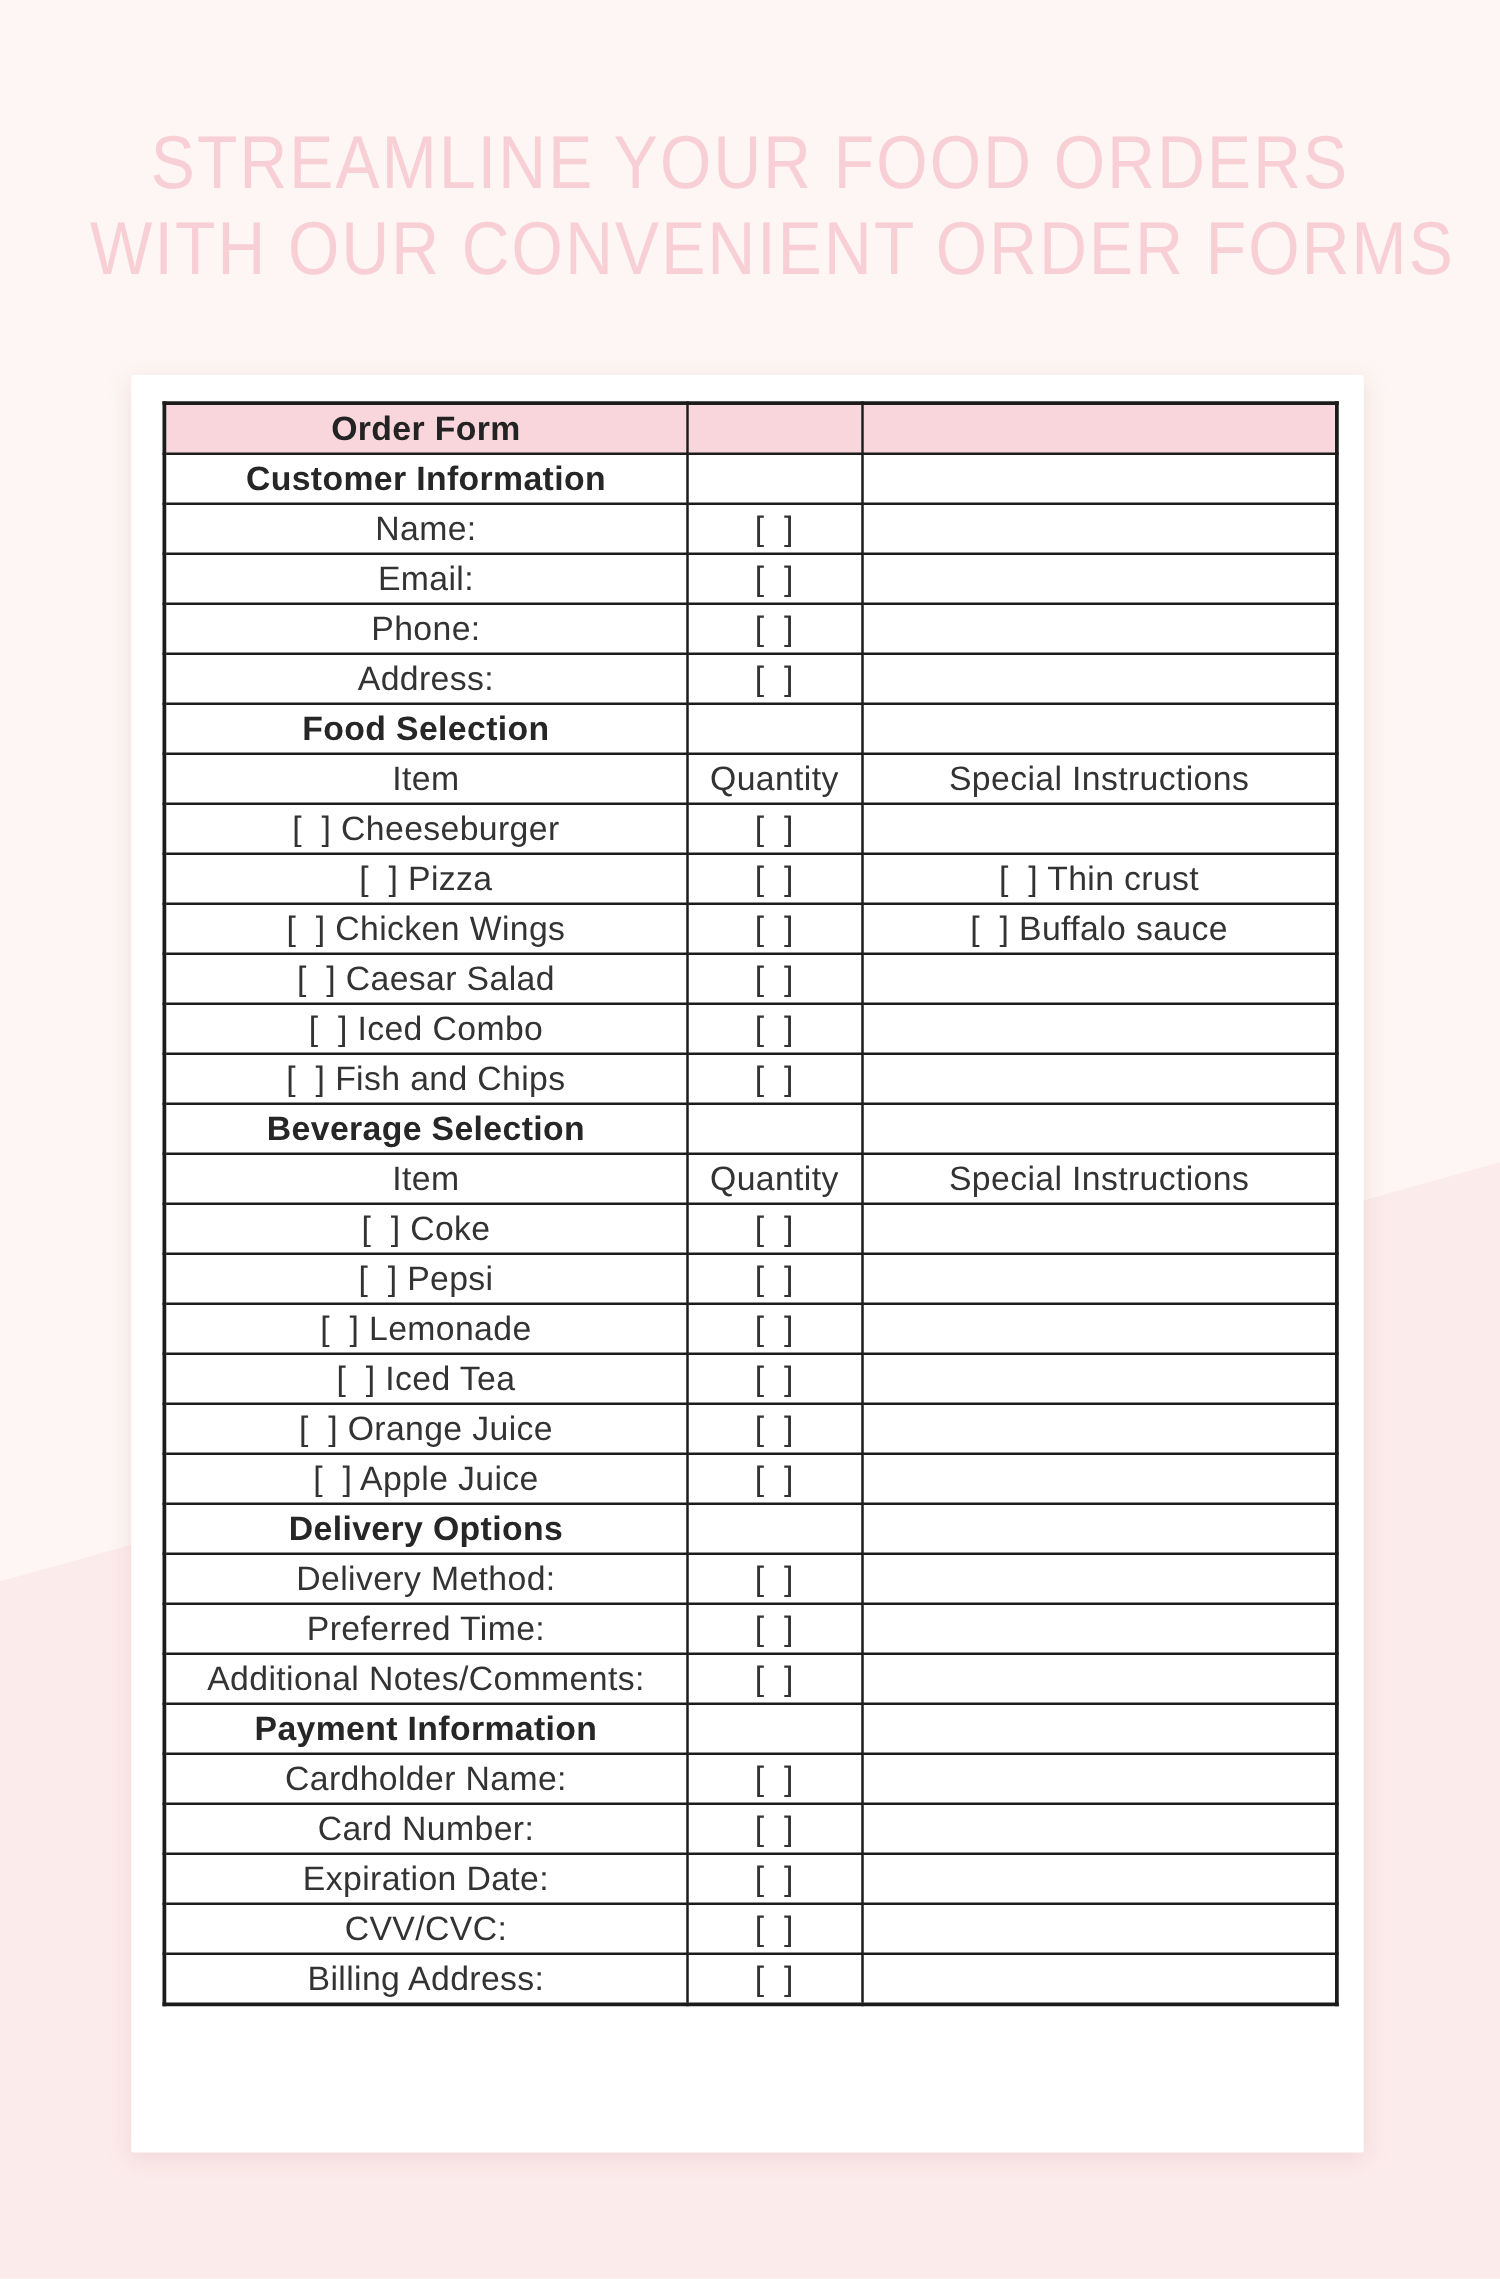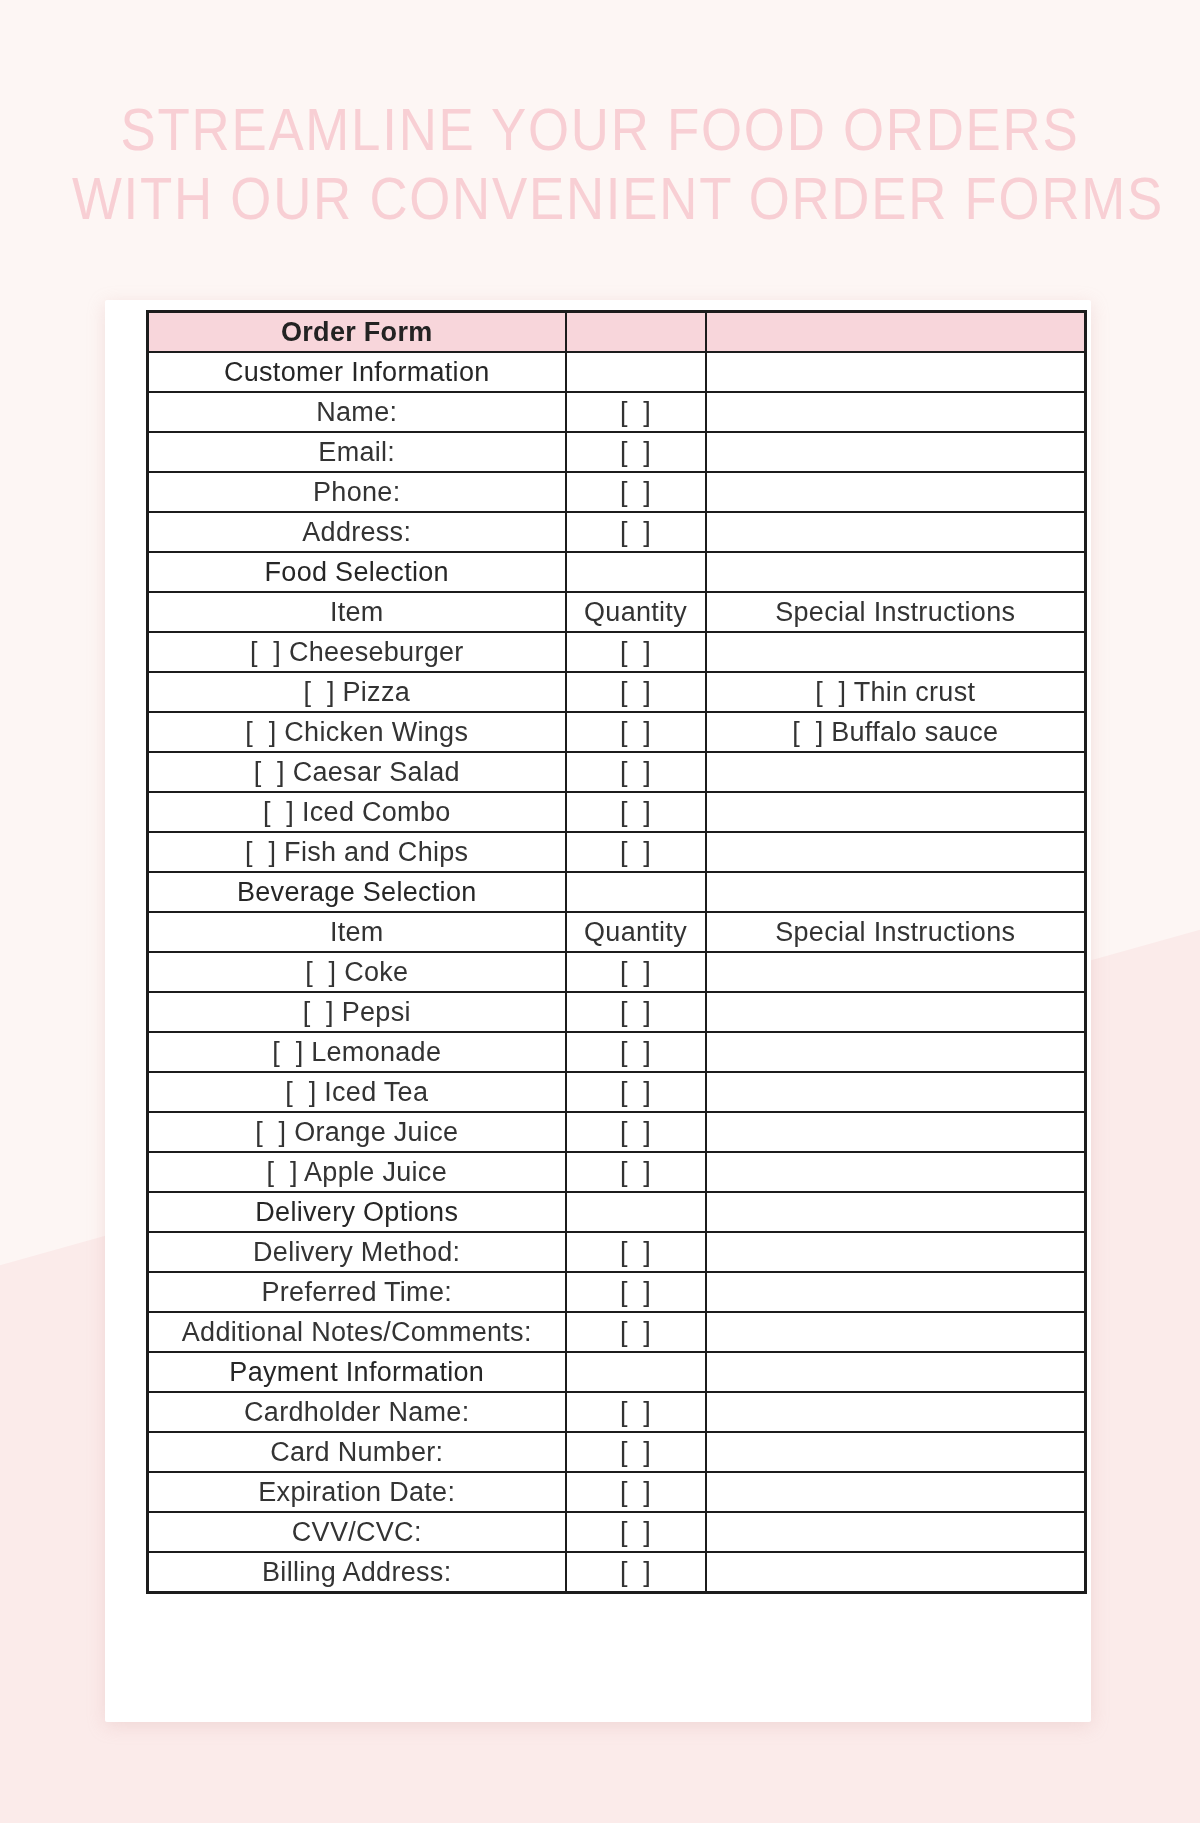--- a/index.html
+++ b/index.html
@@ -20,40 +20,39 @@
     font-size:60px;line-height:69px;font-weight:400;letter-spacing:2px;
     transform:scaleX(0.88);transform-origin:50% 0;
     white-space:nowrap;
   }
   .card{
     position:absolute;left:105px;top:300px;width:986px;height:1422px;z-index:1;
     background:#ffffff;border-radius:2px;
     box-shadow:0 4px 18px rgba(216,160,160,0.28);
   }
   table.order{
-    position:absolute;left:25px;top:10px;
+    position:absolute;left:25px;top:21px;
     width:938px;
     border-collapse:collapse;table-layout:fixed;
     border:3px solid #1c1c1c;
-    margin-left:16px;
   }
   table.order td{
     border:2px solid #1c1c1c;
     height:38px;
     padding:0 4px;
     text-align:center;vertical-align:middle;
     font-size:27px;letter-spacing:0.3px;color:#333333;
     white-space:pre;overflow:hidden;
   }
   tr.row-title td{
     background:#f8d6db;
     font-weight:bold;color:#232323;
   }
   tr.row-section td.c1{
-    font-weight:normal;color:#262626;
+    font-weight:bold;color:#262626;
   }
   col.c1{width:418px;}
   col.c2{width:140px;}
   col.c3{width:380px;}
 </style>
 </head>
 <body>
 
 <div class="diag"></div>
 

